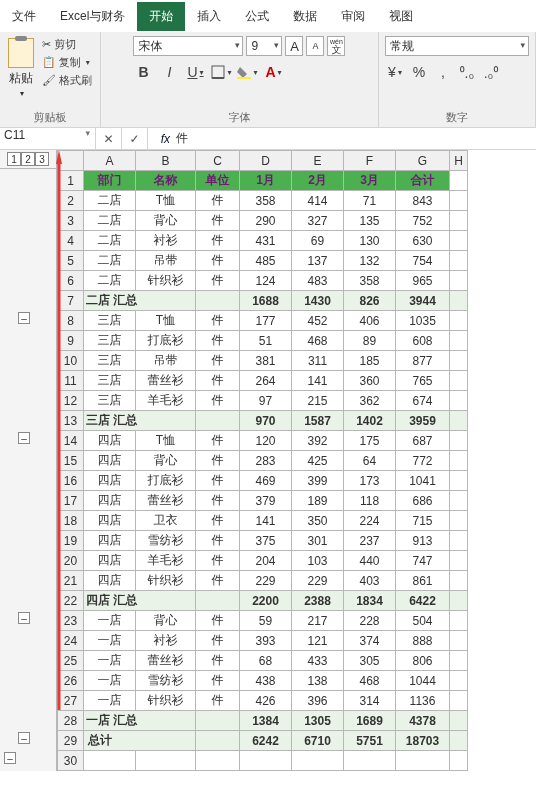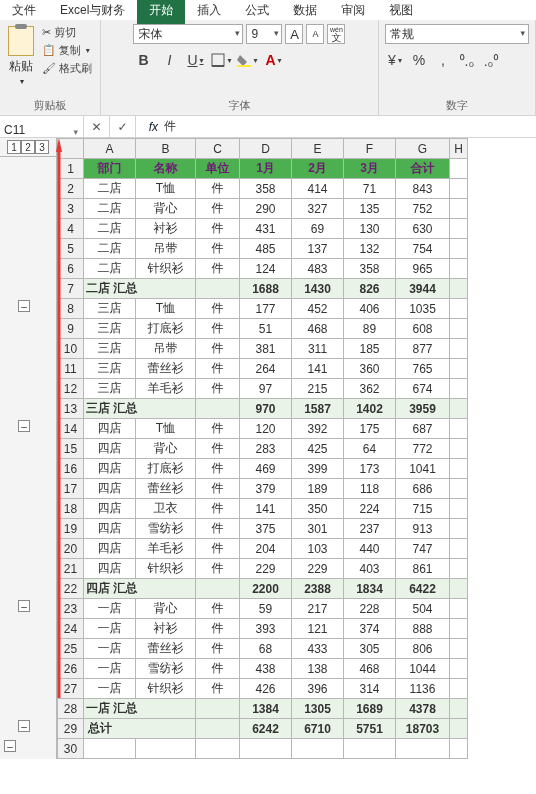--- a/index.html
+++ b/index.html
@@ -1,18 +1,18 @@
 <!DOCTYPE html>
 <html><head>
 <meta charset="utf-8">
 <style>
 * { margin: 0; padding: 0; box-sizing: border-box; font-family: "Microsoft YaHei", sans-serif; }
 body { background: #fff; font-size: 12px; color: #333; width: 536px; overflow: hidden; }
 
-.tabs { background: #fff; display: flex; height: 20px; align-items: center; }
+.tabs { background: #fff; display: flex; height: 32px; align-items: center; }
 .tab { padding: 6px 12px; cursor: pointer; font-size: 12px; }
 .tab.active { background: #217346; color: #fff; }
 
 .ribbon { background: #F0F0F0; border-bottom: 1px solid #d4d4d4; height: 96px; display: flex; }
 .rgroup { border-right: 1px solid #d4d4d4; display: flex; flex-direction: column; justify-content: space-between; align-items: center; padding: 4px 6px 2px; }
 .rgroup-label { font-size: 11px; color: #666; margin-top: 2px; }
 .rgroup-body { display: flex; gap: 4px; align-items: flex-start; }
 
 .paste-btn { display: flex; flex-direction: column; align-items: center; gap: 2px; padding: 2px; cursor: pointer; }
 .paste-icon { width: 26px; height: 30px; background: #fff3d6; border: 1px solid #c9a24d; position: relative; }
@@ -29,21 +29,21 @@
 .step-btn { width: 18px; height: 20px; border: 1px solid #aaa; background: #fff; display: flex; align-items: center; justify-content: center; font-size: 10px; cursor: pointer; }
 
 .bui-row { display: flex; gap: 6px; align-items: center; margin-top: 6px; }
 .btn-sm { width: 20px; height: 20px; display: flex; align-items: center; justify-content: center; cursor: pointer; font-size: 14px; color:#444; }
 .btn-sm svg{width:14px;height:14px;}
 
 .num-format { background: #fff; border: 1px solid #aaa; height: 20px; width: 144px; padding: 0 18px 0 4px; display: flex; align-items: center; position: relative; }
 .num-row { display: flex; gap: 4px; margin-top: 6px; }
 
 .name-formula { display: flex; height: 22px; border-bottom: 1px solid #d4d4d4; align-items: center; background: #fff; }
-.name-box { width: 84px; border-right: 1px solid #d4d4d4; height: 100%; display: flex; align-items: flex-end; padding: 0 4px; font-size: 12px; position: relative; }
+.name-box { width: 96px; border-right: 1px solid #d4d4d4; height: 100%; display: flex; align-items: flex-start; padding: 0 4px; font-size: 12px; position: relative; }
 .nb-arrow { position: absolute; right: 5px; font-size: 9px; color: #777; }
 .fx-btn { width: 26px; height: 100%; border-right: 1px solid #d4d4d4; display: flex; align-items: center; justify-content: center; cursor: pointer; color:#555; }
 .fx-label { width: 22px; text-align: right; font-style: italic; color: #0f172a; }
 .formula-input { flex: 1; padding: 0 6px; font-size: 12px; }
 
 .sheet-area { display: flex; }
 
 .outline { width: 57px; background: #F4F4F4; border-right: 1px solid #b7b7b7; position: relative; }
 .outline-header { height: 19px; border-bottom: 1px solid #b7b7b7; display: flex; align-items: center; justify-content: center; gap: 0; }
 .olvl { width: 14px; height: 14px; border: 1px solid #888; background: #fff; font-size: 10px; display: flex; align-items: center; justify-content: center; cursor: pointer; margin:0 0px;}

